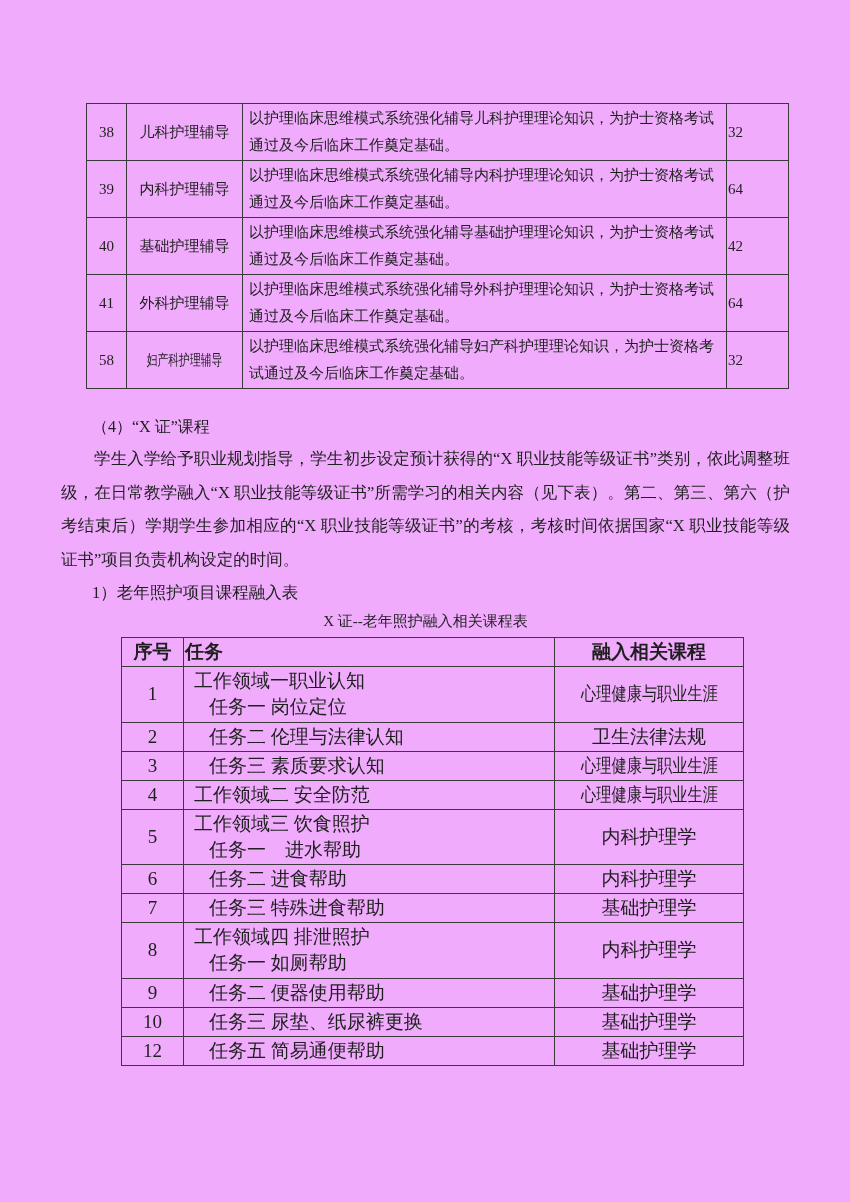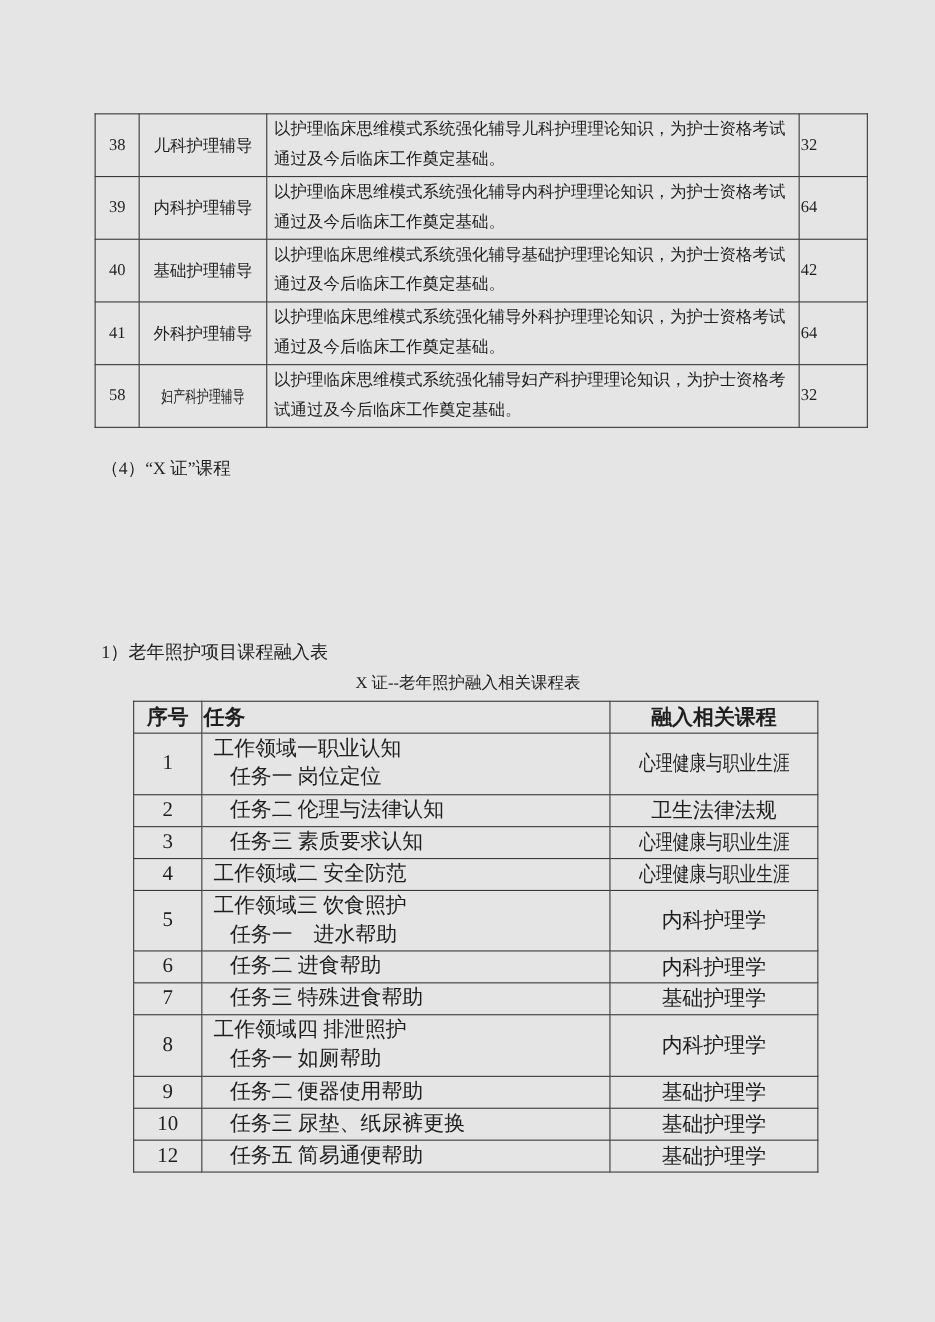--- a/index.html
+++ b/index.html
@@ -1,20 +1,20 @@
 <!DOCTYPE html>
 <html><head>
 <meta charset="utf-8">
 <style>
   html, body { margin: 0; padding: 0; background: #ffffff; }
   .page {
     position: relative;
     width: 850px;
     height: 1202px;
-    background: #e5e5e5;
+    background: #f0abfc;
     font-family: "Liberation Serif", serif;
     color: #1f1f1f;
     overflow: hidden;
   }
   table { border-collapse: collapse; position: absolute; table-layout: fixed; }
   td, th { border: 1px solid #3a3a3a; overflow: hidden; }
 
   
   .t1 { left: 86px; top: 103px; width: 681px; }
   .t1 tr { height: 56.4px; }
@@ -86,20 +86,21 @@
         <tr>
           <td class="c-no">58</td>
           <td class="c-name"><span class="squeeze">妇产科护理辅导</span></td>
           <td class="c-desc">以护理临床思维模式系统强化辅导妇产科护理理论知识，为护士资格考试通过及今后临床工作奠定基础。</td>
           <td class="c-hours">32</td>
         </tr>
       </tbody>
   </table>
 
   <p class="txt heading">（4）“X 证”课程</p>
+  <p class="txt para">学生入学给予职业规划指导，学生初步设定预计获得的“X 职业技能等级证书”类别，依此调整班级，在日常教学融入“X 职业技能等级证书”所需学习的相关内容（见下表）。第二、第三、第六（护考结束后）学期学生参加相应的“X 职业技能等级证书”的考核，考核时间依据国家“X 职业技能等级证书”项目负责机构设定的时间。</p>
   <p class="txt list-item">1）老年照护项目课程融入表</p>
   <p class="txt caption">X 证--老年照护融入相关课程表</p>
 
   <table class="t2">
     <thead>
       <tr>
         <th class="c2-no">序号</th>
         <th class="c2-task">任务</th>
         <th class="c2-course">融入相关课程</th>
       </tr>

